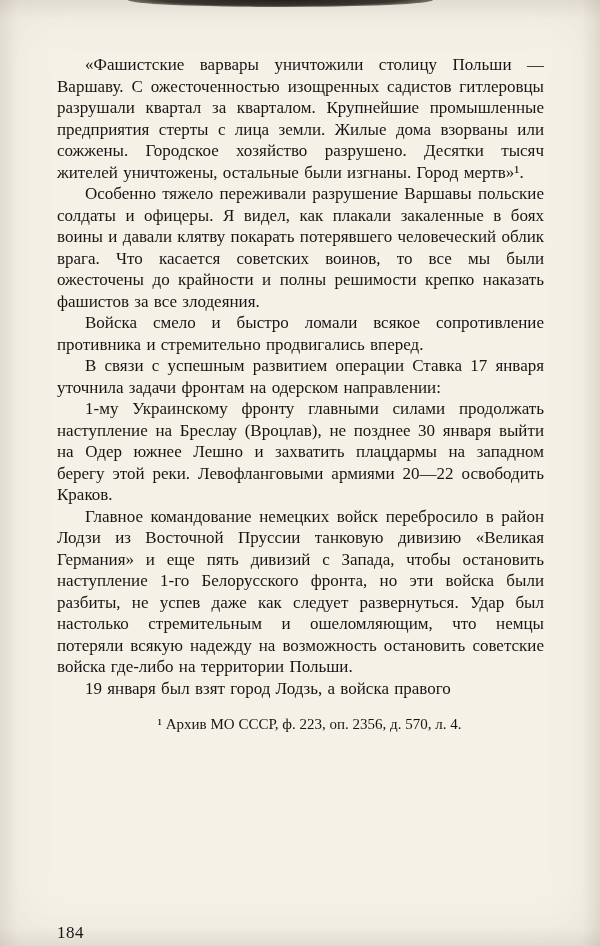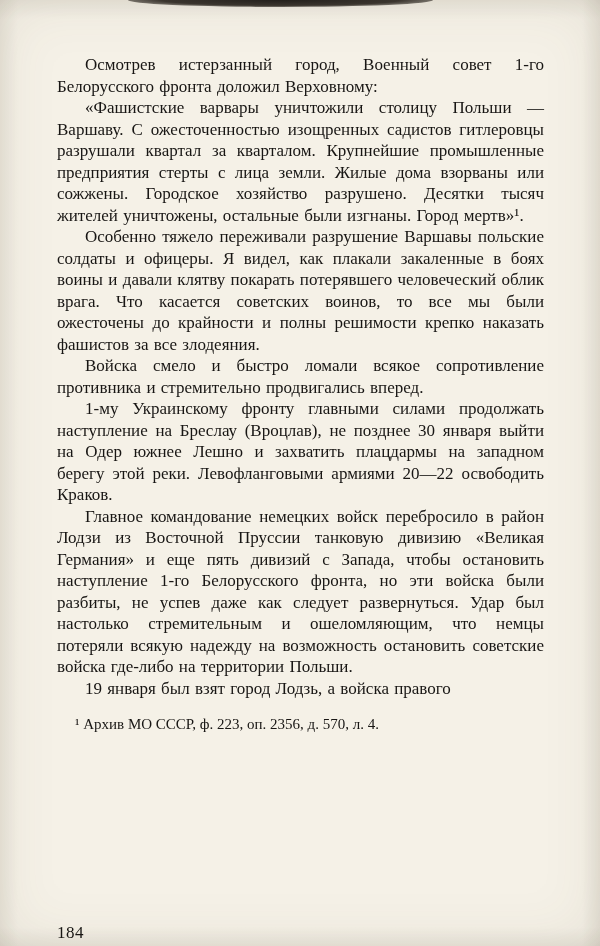--- a/index.html
+++ b/index.html
@@ -49,42 +49,42 @@
     margin-left: 2px;
     width: 0px;
     height: 0px;
     border-top: 1px solid rgba(24,22,20,0.55);
   }
   .footnote {
     margin: 6px 0 0 0;
     font-size: 15px;
     line-height: 19px;
     text-indent: 18px;
-    text-align: left;
+    text-align: center;
   }
   .page-number {
     position: absolute;
     left: 57px;
     top: 923px;
     font-size: 17px;
     letter-spacing: 0.5px;
   }
 </style>
 </head>
 <body>
 
 <div class="scan-page">
   <div class="scan-artifact-top"></div>
 
   <div class="text-block">
     <div>
-        <p class="para">Осмотрев истерзанный город, Военный совет 1-го Белорусского фронта доложил Верховному:</p>
         <p class="para">«Фашистские варвары уничтожили столицу Польши — Варшаву. С ожесточенностью изощренных садистов гитлеровцы разрушали квартал за кварталом. Крупнейшие промышленные предприятия стерты с лица земли. Жилые дома взорваны или сожжены. Городское хозяйство разрушено. Десятки тысяч жителей уничтожены, остальные были изгнаны. Город мертв»¹.</p>
         <p class="para">Особенно тяжело переживали разрушение Варшавы польские солдаты и офицеры. Я видел, как плакали закаленные в боях воины и давали клятву покарать потерявшего человеческий облик врага. Что касается советских воинов, то все мы были ожесточены до крайности и полны решимости крепко наказать фашистов за все злодеяния.</p>
         <p class="para">Войска смело и быстро ломали всякое сопротивление противника и стремительно продвигались вперед.</p>
+        <p class="para">В связи с успешным развитием операции Ставка 17 января уточнила задачи фронтам на одерском направлении:</p>
         <p class="para">1-му Украинскому фронту главными силами продолжать наступление на Бреслау (Вроцлав), не позднее 30 января выйти на Одер южнее Лешно и захватить плацдармы на западном берегу этой реки. Левофланговыми армиями 20—22 освободить Краков.</p>
         <p class="para">Главное командование немецких войск перебросило в район Лодзи из Восточной Пруссии танковую дивизию «Великая Германия» и еще пять дивизий с Запада, чтобы остановить наступление 1-го Белорусского фронта, но эти войска были разбиты, не успев даже как следует развернуться. Удар был настолько стремительным и ошеломляющим, что немцы потеряли всякую надежду на возможность остановить советские войска где-либо на территории Польши.</p>
         <p class="para">19 января был взят город Лодзь, а войска правого</p>
       </div>
 
     <div class="footnote-sep"></div>
 
     <p class="footnote">¹ Архив МО СССР, ф. 223, оп. 2356, д. 570, л. 4.</p>
   </div>
 

